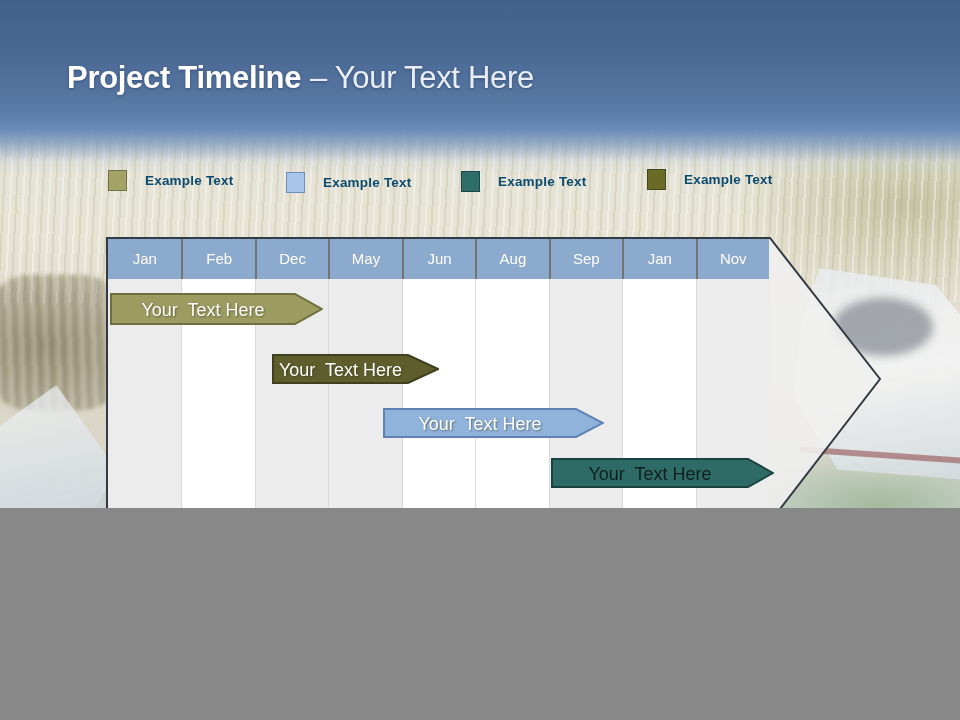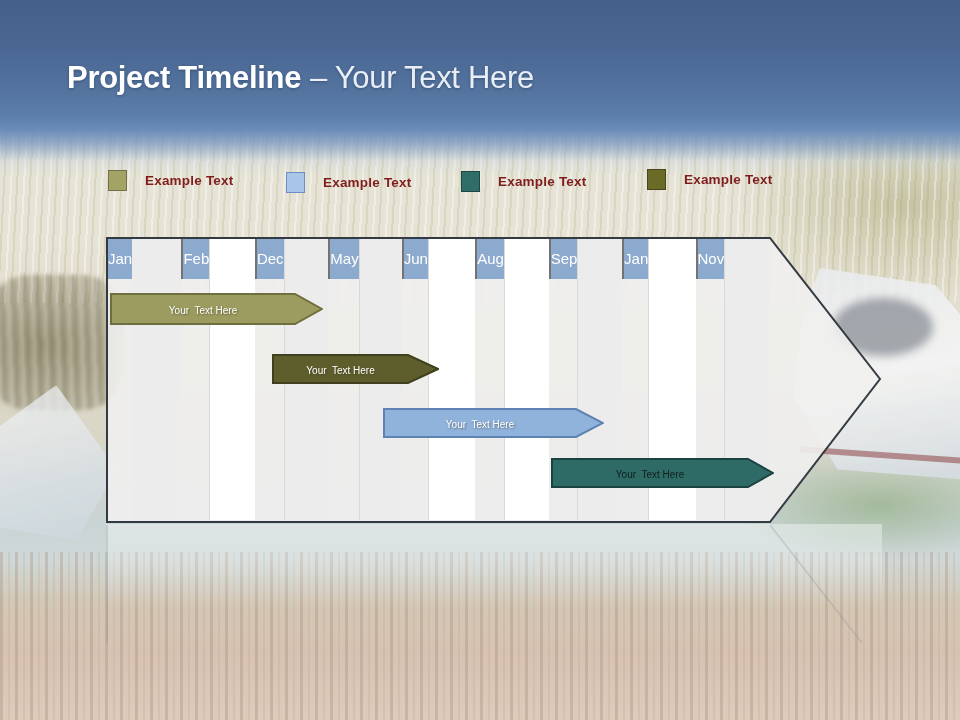--- a/index.html
+++ b/index.html
@@ -1,16 +1,16 @@
 <!DOCTYPE html>
 <html><head>
 <meta charset="utf-8">
 <style>
   html,body{margin:0;padding:0;background:#888;}
-  .slide{position:relative;width:960px;height:720px;overflow:hidden;
+  .slide{position:relative;width:960px;height:508px;overflow:hidden;
          font-family:"Liberation Sans",sans-serif;background:#dfe0da;}
 
   
   .photo{position:absolute;inset:0;z-index:0;background:
     radial-gradient(ellipse 210px 75px at 880px 505px, rgba(115,155,90,0.45), rgba(115,155,90,0) 70%),
     radial-gradient(ellipse 230px 130px at 905px 205px, rgba(150,148,88,0.40), rgba(150,148,88,0) 75%),
     radial-gradient(ellipse 140px 100px at 45px 345px, rgba(95,88,55,0.42), rgba(95,88,55,0) 75%),
     linear-gradient(180deg,
       #d7dce2 0px,#d9dcd8 135px,#e5e3d6 165px,#e7e4d5 235px,#e3decf 300px,
       #ddd9c9 380px,#d9d6c7 440px,#cfd4ce 480px,#c9d4d4 525px,#cfd8d8 560px,
@@ -41,44 +41,44 @@
 
   
   .title{position:absolute;left:67px;top:60px;z-index:6;color:#fff;font-size:31px;
     letter-spacing:-.3px;white-space:pre;text-shadow:0 1px 3px rgba(25,45,75,.45);}
   .title .t-bold{font-weight:700;}
   .title .t-rest{font-weight:400;color:#e9eef6;margin-left:9px;}
 
   
   .legend-item{position:absolute;z-index:6;display:flex;align-items:flex-start;}
   .swatch{width:19px;height:21px;border:1px solid rgba(40,40,20,.55);box-sizing:border-box;}
-  .legend-label{margin-left:18px;margin-top:3px;font-size:13.5px;font-weight:700;color:#7f1d1d;
+  .legend-label{margin-left:18px;margin-top:3px;font-size:13.5px;font-weight:700;color:#0c4a6e;
     letter-spacing:.2px;white-space:pre;}
   .sw1{background:#a3a365;border-color:#70704a;}
   .sw2{background:#a9c6e8;border-color:#6b8fc0;}
   .sw3{background:#2f6d68;border-color:#1d4744;}
   .sw4{background:#6b6b28;border-color:#46461a;}
 
   
   .arrow-svg{position:absolute;left:106px;top:236px;z-index:4;}
   .grid{position:absolute;left:108px;top:239px;width:661px;height:281px;z-index:5;display:flex;}
-  .col{flex:1 1 0;display:flex;flex-direction:row;box-sizing:border-box;}
+  .col{flex:1 1 0;display:flex;flex-direction:column;box-sizing:border-box;}
   .col-h{height:40px;line-height:40px;text-align:center;background:#8caacd;color:#fff;
     font-size:15px;box-sizing:border-box;}
   .col + .col .col-h{border-left:2px solid #737373;}
   .col-b{flex:1;box-sizing:border-box;}
   .col + .col .col-b{border-left:1px solid #d9d9d9;}
   .col-b.odd{background:#edecec;}
   .col-b.even{background:#ffffff;}
 
   
   .bar{position:absolute;z-index:6;}
   .bar svg{position:absolute;left:0;top:0;}
   .bar-label{position:absolute;top:2px;bottom:0;display:flex;align-items:center;justify-content:center;
-    font-size:10px;white-space:pre;}
+    font-size:18px;white-space:pre;}
   .bar-label.light{color:#ffffff;text-shadow:1px 1px 2px rgba(50,50,25,.55);}
   .bar-label.dark{color:#0d1f1e;}
 
   
   .reflection{position:absolute;left:106px;top:524px;width:776px;height:85px;z-index:3;
     background:linear-gradient(180deg, rgba(248,250,250,.45), rgba(248,250,250,0));}
   .refl-svg{position:absolute;left:106px;top:523px;z-index:3;opacity:.25;}
 </style>
 </head>
 <body>

